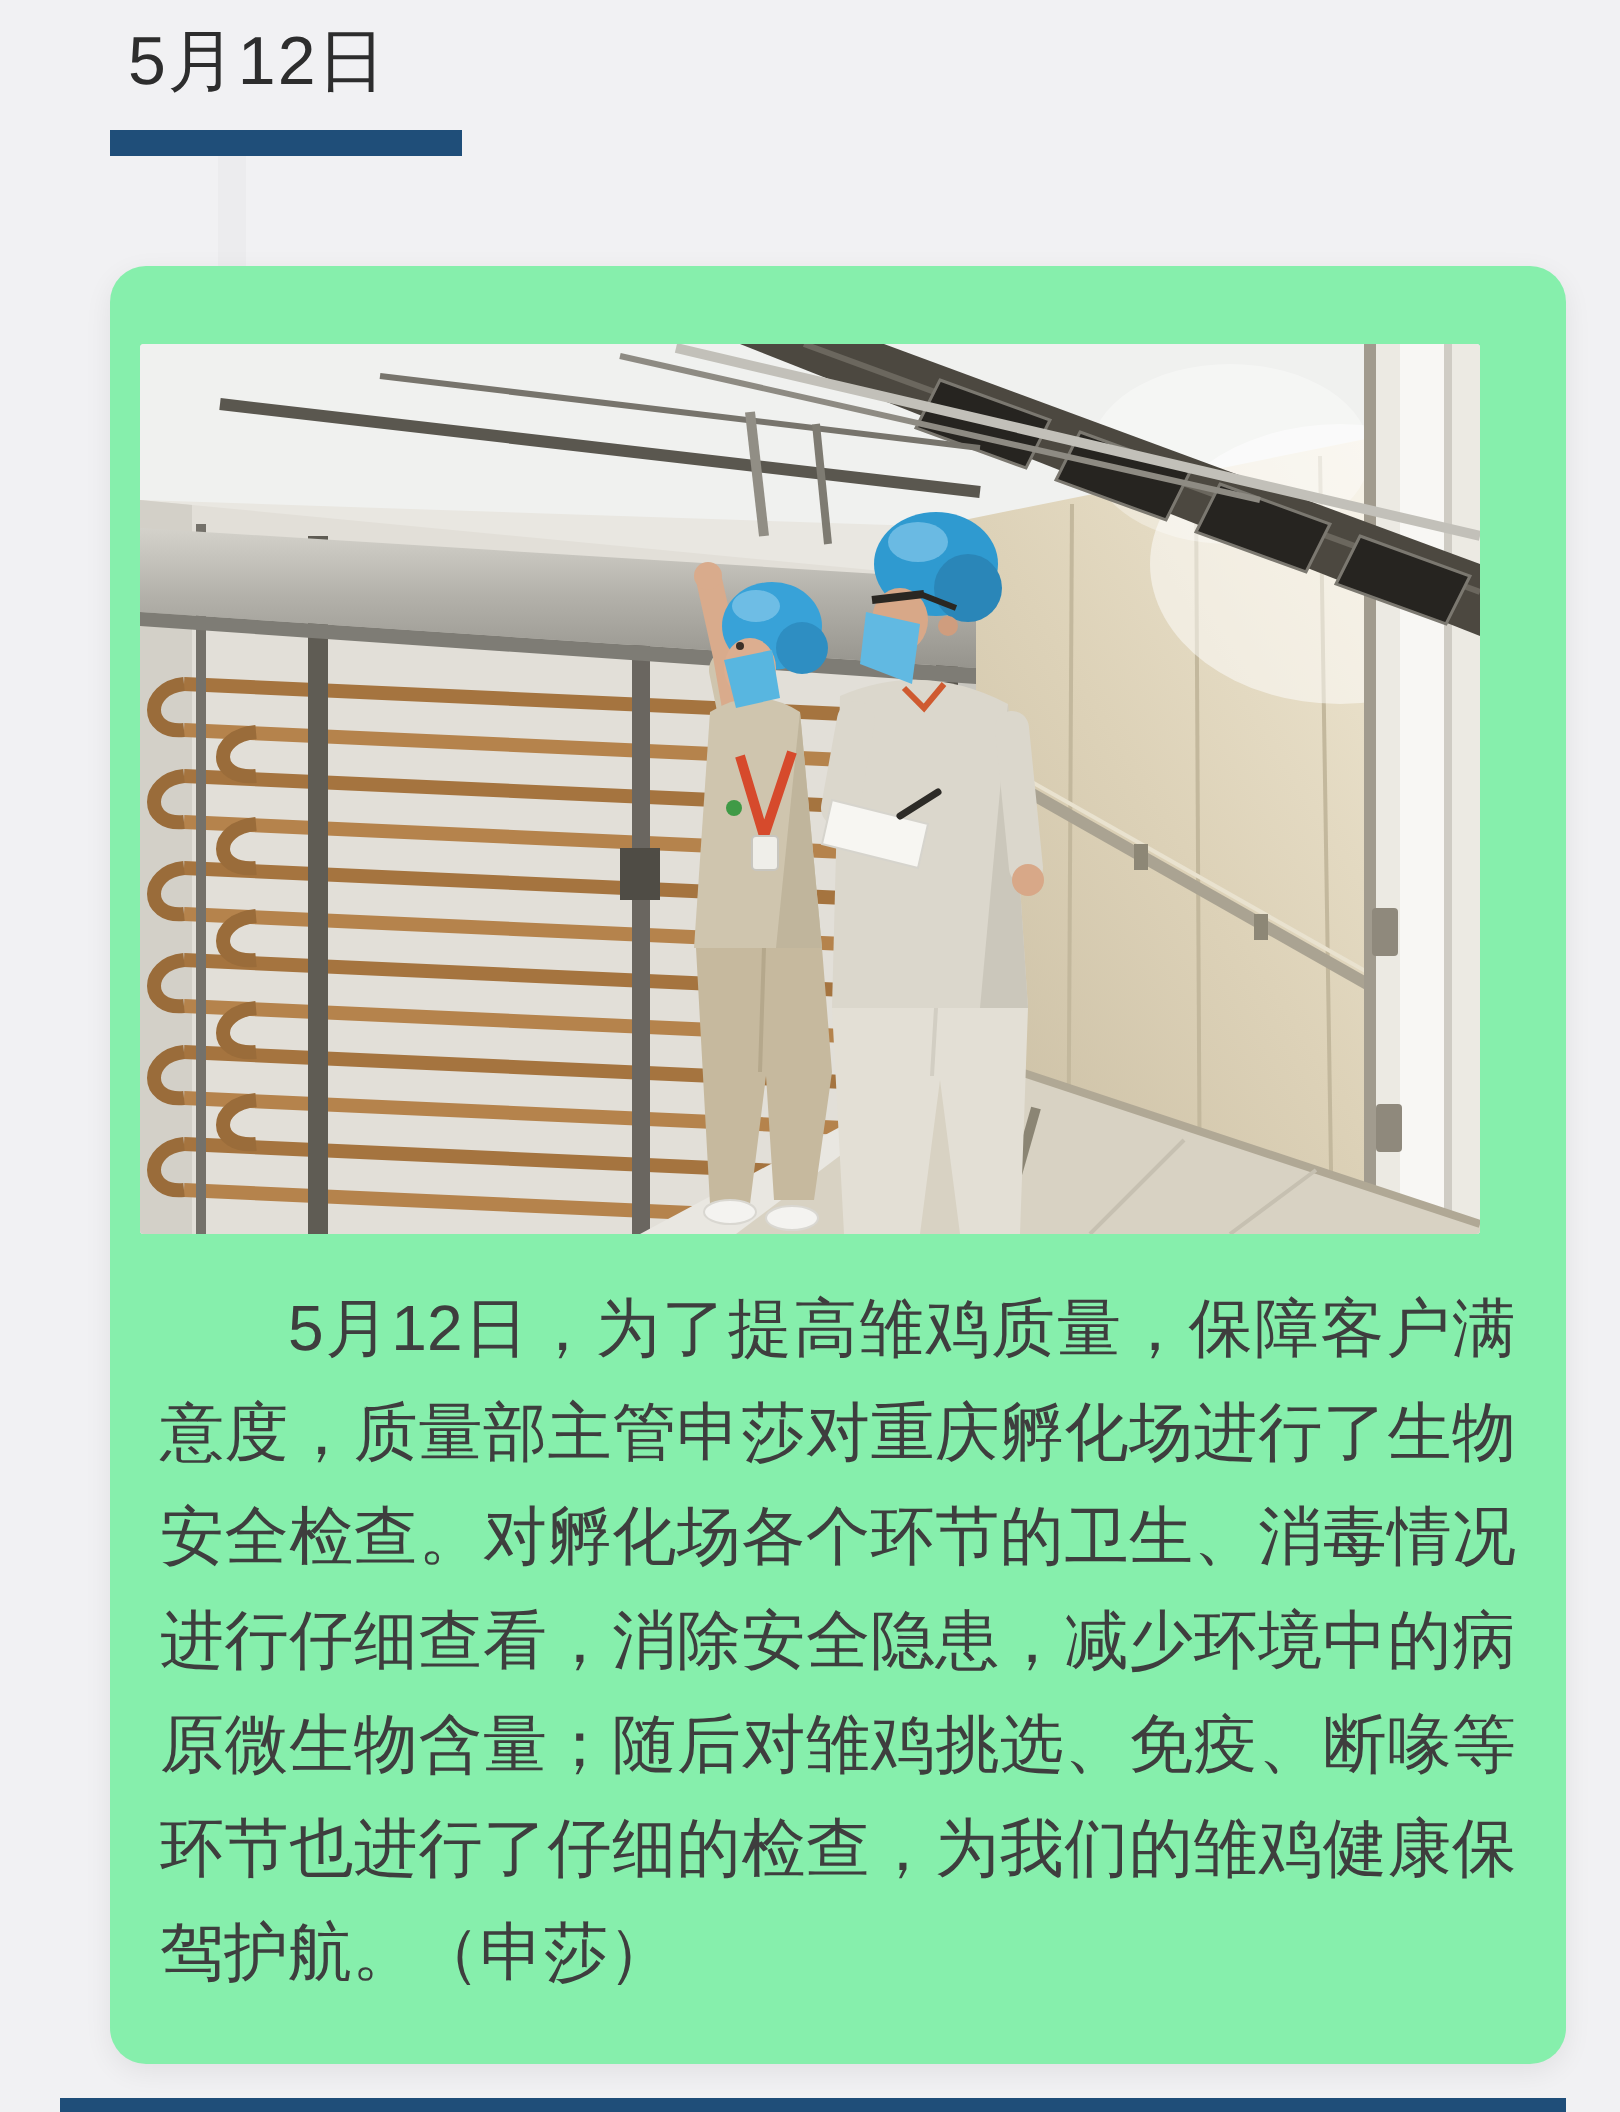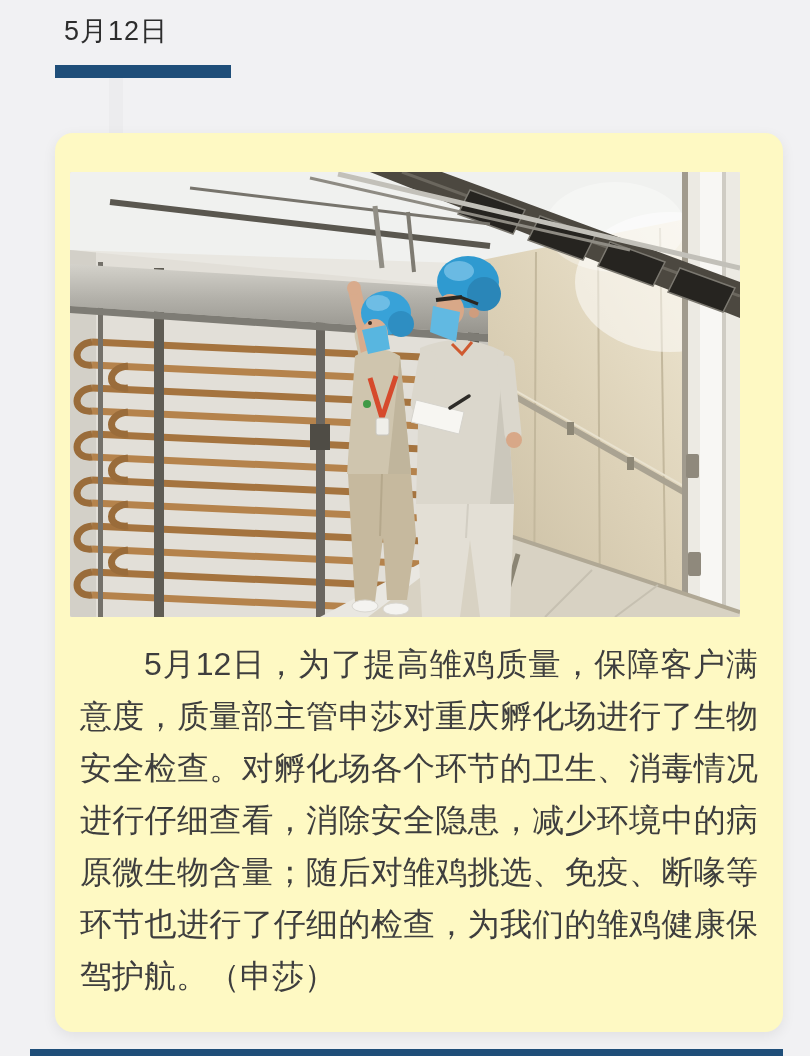--- a/index.html
+++ b/index.html
@@ -5,35 +5,35 @@
   html,body{margin:0;padding:0;}
   .page{
     position:relative;
     width:810px;height:1056px;
     background:#f1f1f3;
     overflow:hidden;
     font-family:"Liberation Sans","DejaVu Sans",sans-serif;
   }
   .date-title{
     position:absolute;left:64px;top:6px;
-    font-size:27px;line-height:50px;font-weight:400;
+    font-size:34px;line-height:50px;font-weight:400;
     color:#2d2d2d;letter-spacing:1px;margin:0;
   }
   .date-underline{
     position:absolute;left:55px;top:65px;
     width:176px;height:13px;background:#1f4e79;
   }
   .timeline-connector{
     position:absolute;left:109px;top:78px;
     width:14px;height:57px;background:#ececee;
   }
   .card{
     position:absolute;left:55px;top:133px;
     width:728px;height:899px;
-    background:#fef9c3;border-radius:18px;
+    background:#86efac;border-radius:18px;
     box-shadow:0 4px 14px rgba(0,0,0,0.07);
   }
   .photo{
     position:absolute;left:15px;top:39px;
     width:670px;height:445px;margin:0;
     overflow:hidden;border-radius:2px;
     background:#e9e7e1;
   }
   .photo svg{display:block;width:670px;height:445px;}
   .article-text{

